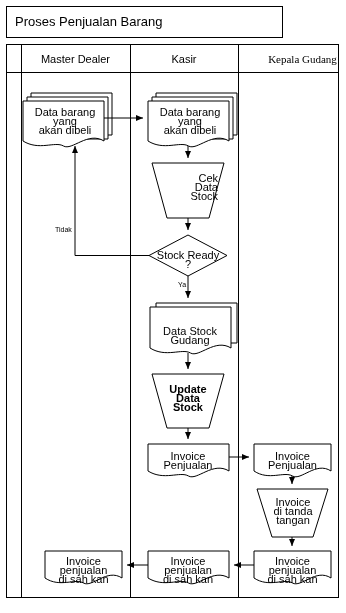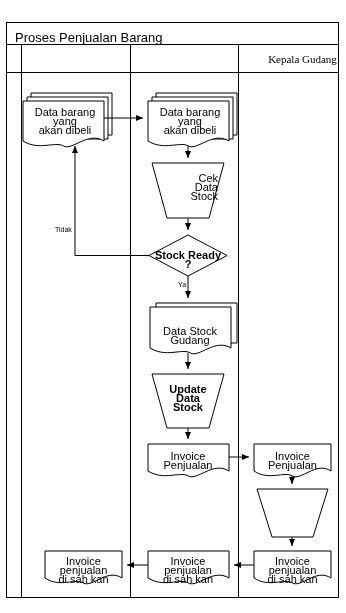--- a/index.html
+++ b/index.html
@@ -1,20 +1,20 @@
 <!DOCTYPE html>
 <html><head>
 <meta charset="utf-8">
 <style>
   html,body{margin:0;padding:0;background:#ffffff;}
   body{width:346px;height:613px;font-family:"Liberation Sans",sans-serif;color:#000;}
   #root{position:relative;width:346px;height:613px;overflow:hidden;background:#fff;}
   .abs{position:absolute;}
   
-  #title-bar{left:6px;top:6px;width:333px;height:32px;border:1px solid #000;box-sizing:border-box;background:#fff;margin-top:16px;}
+  #title-bar{left:6px;top:6px;width:277px;height:32px;border:1px solid #000;box-sizing:border-box;background:#fff;}
   #title-text{position:absolute;left:8px;top:7px;font-size:13px;line-height:16px;color:#000;white-space:nowrap;}
   #lane-frame{left:6px;top:44px;width:333px;height:554px;border:1px solid #000;box-sizing:border-box;background:#fff;}
   .vline{position:absolute;top:44px;width:1px;height:554px;background:#000;}
   #hdr-line{position:absolute;left:6px;top:72px;width:333px;height:1px;background:#000;}
   .lane-title{position:absolute;top:50px;height:18px;line-height:18px;text-align:center;font-size:11px;color:#000;white-space:nowrap;}
   
   svg#flow{position:absolute;left:0;top:0;width:346px;height:613px;overflow:visible;}
   .shp{fill:#ffffff;stroke:#000000;stroke-width:1;}
   .bk{fill:#ffffff;stroke:#000000;stroke-width:1;}
   .ln{stroke:#000000;stroke-width:1;fill:none;}
@@ -29,20 +29,22 @@
   <div id="title-bar" class="abs">
     <span id="title-text">Proses Penjualan Barang</span>
   </div>
 
   <div id="lane-frame" class="abs"></div>
   <div class="vline" style="left:21px;"></div>
   <div class="vline" style="left:130px;"></div>
   <div class="vline" style="left:238px;"></div>
   <div id="hdr-line"></div>
 
+  <div class="lane-title" style="left:21px;width:109px;">Master Dealer</div>
+  <div class="lane-title" style="left:130px;width:108px;">Kasir</div>
   <div class="lane-title" style="left:246px;width:113px;font-family:Liberation Serif, serif;">Kepala Gudang</div>
 
   <svg id="flow" viewBox="0 0 346 613">
     <defs>
       <marker id="arw" markerWidth="8" markerHeight="8" refX="7" refY="3" orient="auto" markerUnits="userSpaceOnUse">
         <path d="M0,0 L7,3 L0,6 z" fill="#000"></path>
       </marker>
     </defs>
 
     <g>
@@ -112,28 +114,31 @@
     <path class="ln" d="M149,255.5 L75,255.5 L75,146" marker-end="url(#arw)"></path>
   </svg>
 
   <div class="lbl" style="left:26px;top:108px;width:78px;">Data barang yang
 akan dibeli</div>
   <div class="lbl" style="left:151px;top:108px;width:78px;">Data barang yang
 akan dibeli</div>
   <div class="lbl" style="left:158px;top:174px;width:60px;text-align:right;">Cek
 Data
 Stock</div>
-  <div class="lbl" style="left:153px;top:251px;width:70px;font-weight:bold;">Stock Ready ?</div>
+  <div class="lbl" style="left:153px;top:251px;width:70px;">Stock Ready ?</div>
   <div class="lbl" style="left:151px;top:327px;width:78px;">Data Stock
 Gudang</div>
   <div class="lbl" style="left:158px;top:385px;width:60px;font-weight:bold;">Update
 Data
 Stock</div>
   <div class="lbl" style="left:150px;top:452px;width:76px;">Invoice Penjualan</div>
   <div class="lbl" style="left:255px;top:452px;width:75px;">Invoice Penjualan</div>
+  <div class="lbl" style="left:262px;top:498px;width:62px;">Invoice
+di tanda
+tangan</div>
   <div class="lbl" style="left:255px;top:557px;width:75px;">Invoice penjualan
 di sah kan</div>
   <div class="lbl" style="left:150px;top:557px;width:76px;">Invoice penjualan
 di sah kan</div>
   <div class="lbl" style="left:46px;top:557px;width:75px;">Invoice penjualan
 di sah kan</div>
 
   <div class="edge-lbl" style="left:55px;top:226px;">Tidak</div>
   <div class="edge-lbl" style="left:178px;top:281px;">Ya</div>
 

